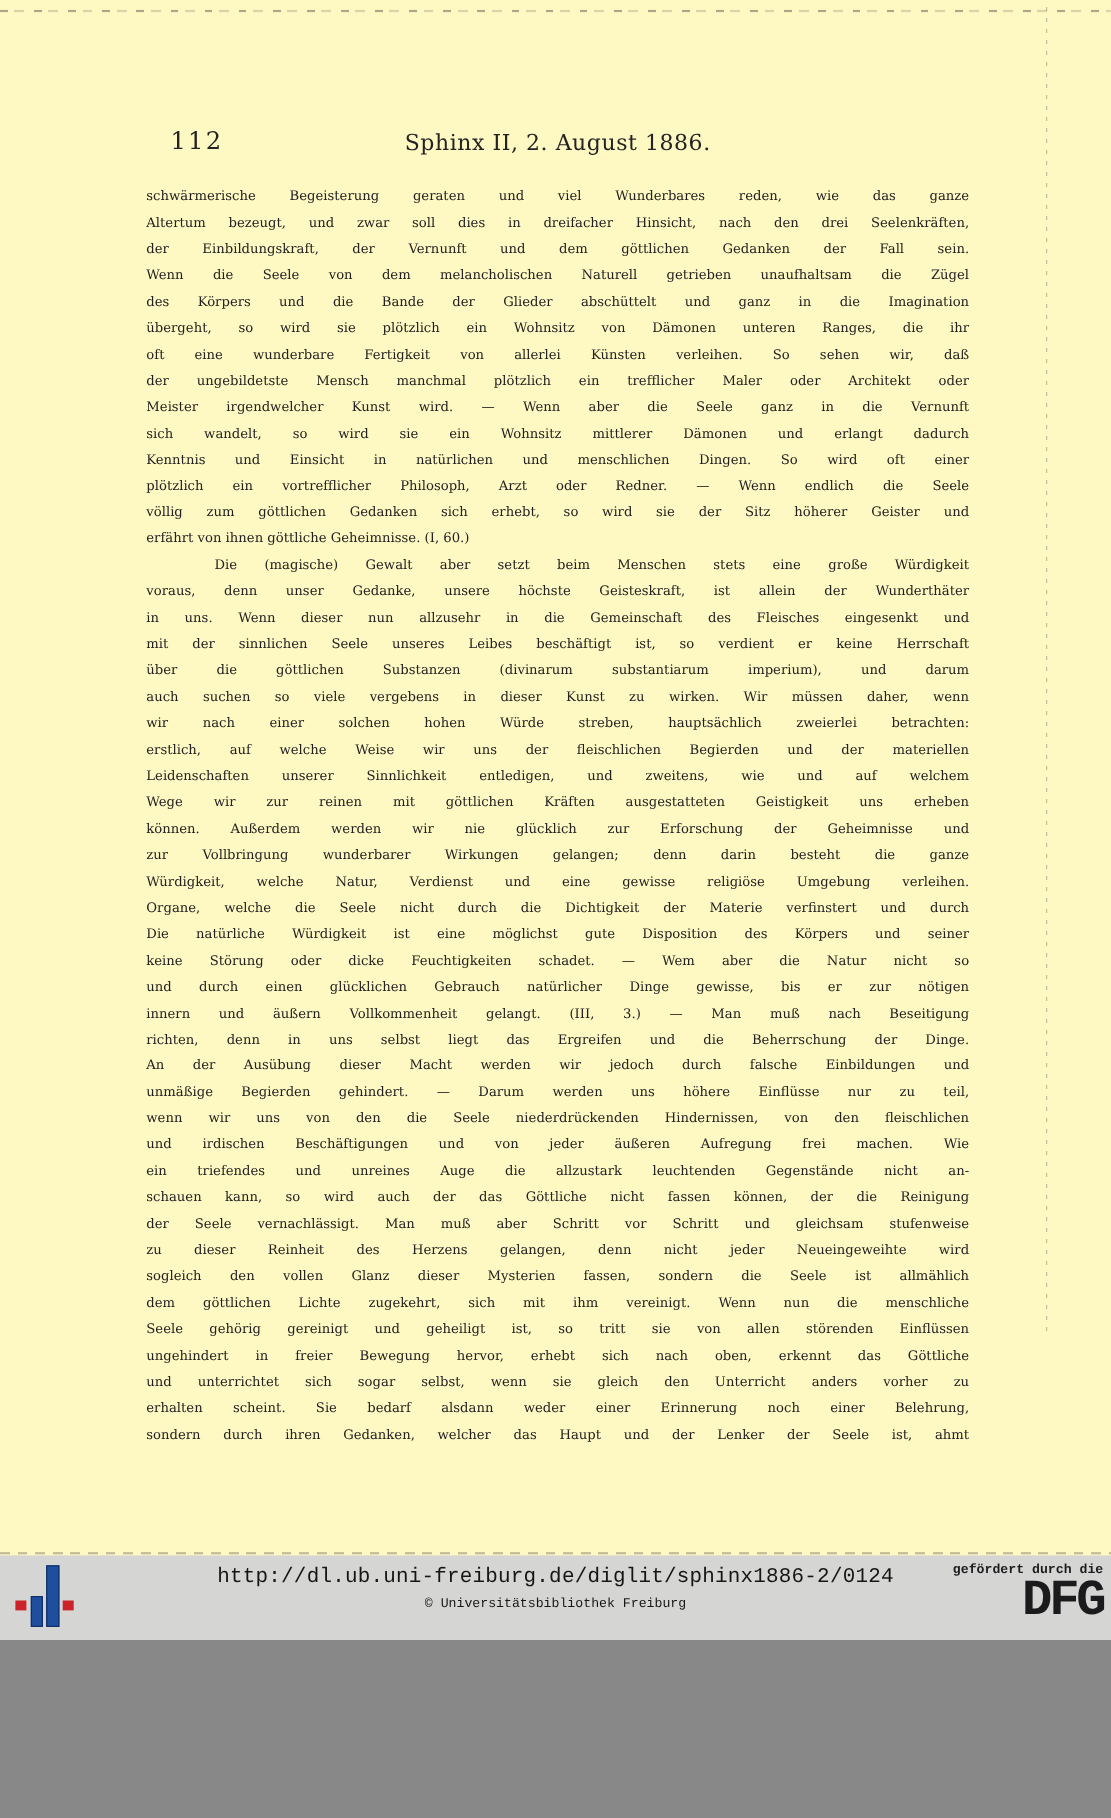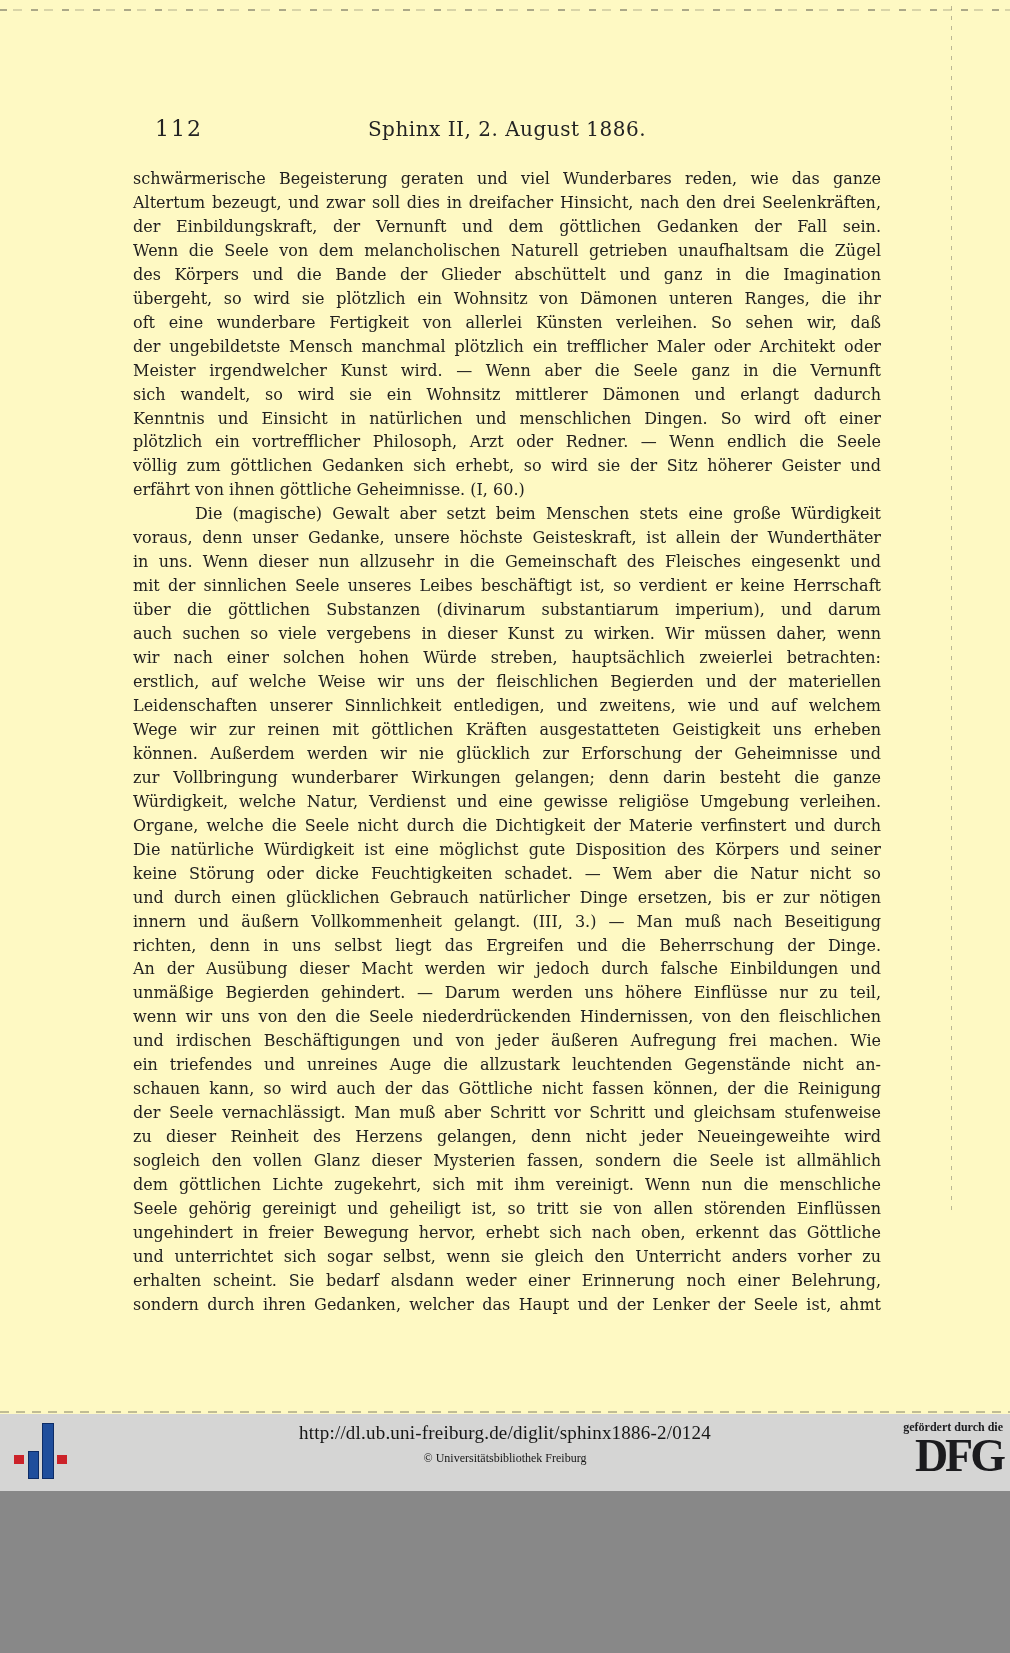--- a/index.html
+++ b/index.html
@@ -30,31 +30,31 @@
   .header-title{
     position:absolute;left:0;right:0;top:1px;text-align:center;
     font-size:20px;letter-spacing:.5px;
   }
   
   .text-block{
     position:absolute;top:167px;left:133px;width:748px;
     color:#222120;
   }
   .line{
-    font-size:16px;line-height:23.95px;
+    font-size:12px;line-height:23.95px;
     text-align:justify;text-align-last:justify;
     white-space:normal;
   }
   .line.indent{text-indent:62px;}
   .line.no-stretch{text-align-last:left;}
   
   .footer{
     position:absolute;left:0;right:0;bottom:0;height:77px;
     background:#d5d5d4;
-    font-family:Liberation Serif, serif;color:#161616;
+    font-family:Liberation Mono, monospace;color:#161616;
   }
   .footer::before{
     content:"";position:absolute;left:0;right:0;top:-3px;height:2px;
     background:repeating-linear-gradient(90deg, rgba(30,30,30,.5) 0 9px, rgba(30,30,30,0) 9px 16px);
     opacity:.55;
   }
   .footer-center{
     position:absolute;left:0;right:0;top:8px;text-align:center;
   }
   .footer-url{font-size:19px;letter-spacing:.2px;}
@@ -124,21 +124,21 @@
       <div class="line">wir nach einer solchen hohen Würde streben, hauptsächlich zweierlei betrachten:</div>
       <div class="line">erstlich, auf welche Weise wir uns der fleischlichen Begierden und der materiellen</div>
       <div class="line">Leidenschaften unserer Sinnlichkeit entledigen, und zweitens, wie und auf welchem</div>
       <div class="line">Wege wir zur reinen mit göttlichen Kräften ausgestatteten Geistigkeit uns erheben</div>
       <div class="line">können.  Außerdem werden wir nie glücklich zur Erforschung der Geheimnisse und</div>
       <div class="line">zur Vollbringung wunderbarer Wirkungen gelangen; denn darin besteht die ganze</div>
       <div class="line">Würdigkeit, welche Natur, Verdienst und eine gewisse religiöse Umgebung verleihen.</div>
       <div class="line">Organe, welche die Seele nicht durch die Dichtigkeit der Materie verfinstert und durch</div>
       <div class="line">Die natürliche Würdigkeit ist eine möglichst gute Disposition des Körpers und seiner</div>
       <div class="line">keine Störung oder dicke Feuchtigkeiten schadet.  —  Wem aber die Natur nicht so</div>
-      <div class="line">und durch einen glücklichen Gebrauch natürlicher Dinge ersetzen, bis er zur nötigen</div>
+      <div class="line">und durch einen glücklichen Gebrauch natürlicher Dinge gewisse, bis er zur nötigen</div>
       <div class="line">innern und äußern Vollkommenheit gelangt.  (III, 3.)  —  Man muß nach Beseitigung</div>
       <div class="line">richten, denn in uns selbst liegt das Ergreifen und die Beherrschung der Dinge.</div>
       <div class="line">An der Ausübung dieser Macht werden wir jedoch durch falsche Einbildungen und</div>
       <div class="line">unmäßige Begierden gehindert.  —  Darum werden uns höhere Einflüsse nur zu teil,</div>
       <div class="line">wenn wir uns von den die Seele niederdrückenden Hindernissen, von den fleischlichen</div>
       <div class="line">und irdischen Beschäftigungen und von jeder äußeren Aufregung frei machen.  Wie</div>
       <div class="line">ein triefendes und unreines Auge die allzustark leuchtenden Gegenstände nicht an-</div>
       <div class="line">schauen kann, so wird auch der das Göttliche nicht fassen können, der die Reinigung</div>
       <div class="line">der Seele vernachlässigt.  Man muß aber Schritt vor Schritt und gleichsam stufenweise</div>
       <div class="line">zu dieser Reinheit des Herzens gelangen, denn nicht jeder Neueingeweihte wird</div>

